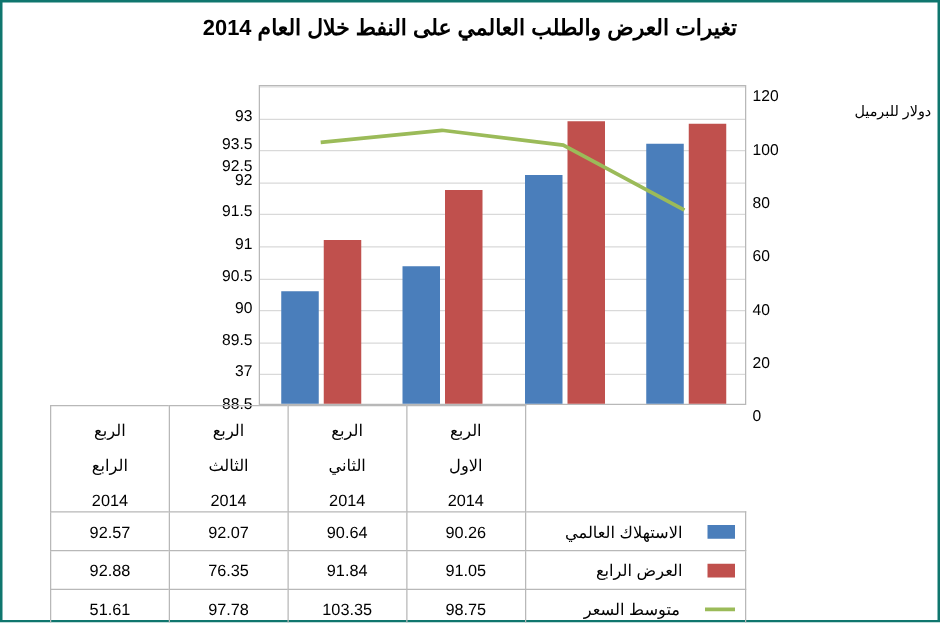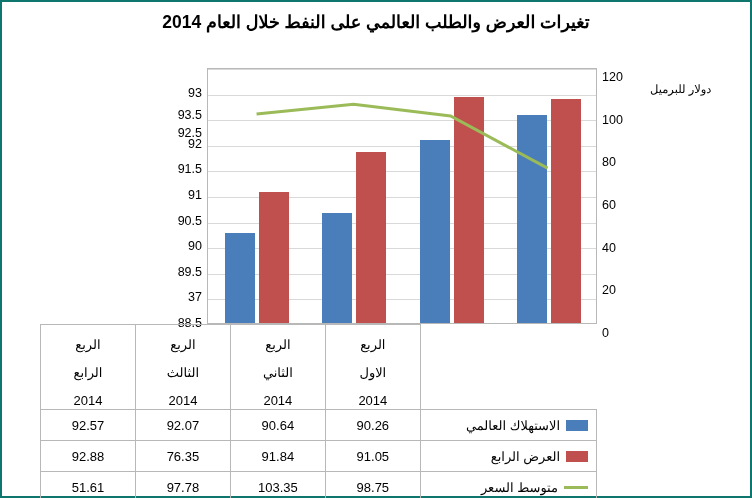--- a/index.html
+++ b/index.html
@@ -96,21 +96,21 @@
     line-height: 14px;
     direction: rtl;
   }
   #right-axis-title {
     position: absolute;
     left: 648px;
     top: 80px;
     width: 95px;
     font-size: 11.5px;
     color: #000000;
-    text-align: left;
+    text-align: right;
     direction: rtl;
   }
   .bar {
     position: absolute;
     bottom: 0;
   }
   .bar.consumption { background: #4a7ebb; }
   .bar.supply { background: #c0504d; }
   #line-svg {
     position: absolute;
@@ -150,21 +150,21 @@
     padding-right: 4px;
     white-space: nowrap;
   }
   #data-table td.blank {
     border: none;
     background: #ffffff;
   }
   .key-inner {
     display: flex;
     align-items: center;
-    gap: 6px;
+    gap: 20px;
     direction: rtl;
     padding-right: 4px;
   }
   .swatch {
     display: inline-block;
     width: 22px;
     height: 11px;
     flex: 0 0 auto;
   }
   .swatch.blue { background: #4a7ebb; }

